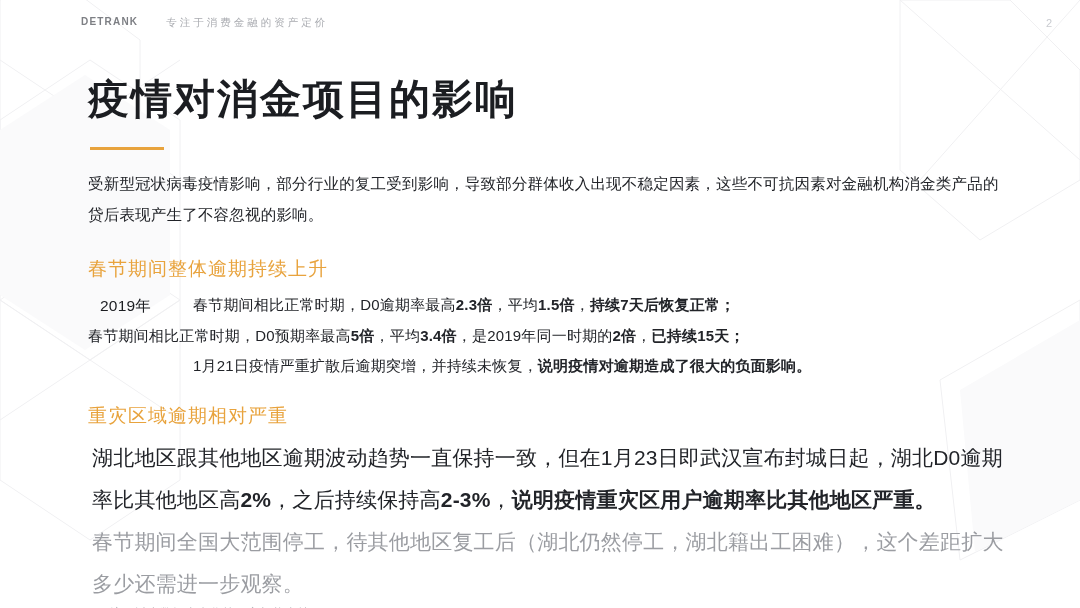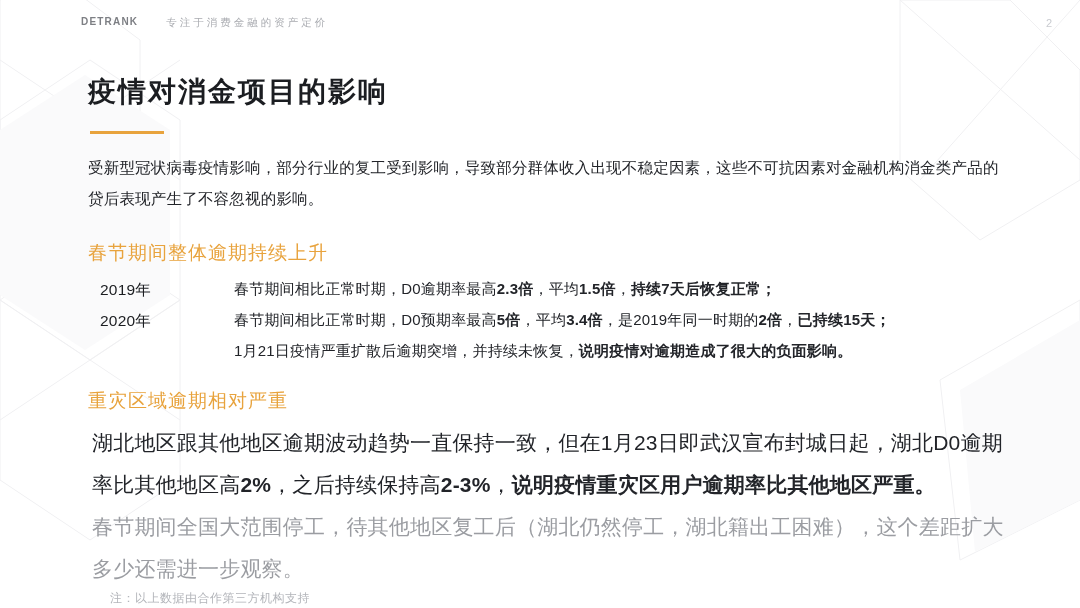--- a/index.html
+++ b/index.html
@@ -57,21 +57,21 @@
   
   .content {
     position: absolute;
     left: 88px;
     top: 74px;
     width: 920px;
     z-index: 2;
   }
 
   .page-title {
-    font-size: 28px;
+    font-size: 41px;
     font-weight: 700;
     color: #1b1d21;
     letter-spacing: 2px;
     line-height: 1.25;
     margin: 0 0 22px 0;
   }
 
   .rule {
     width: 74px;
     height: 3px;
@@ -94,21 +94,20 @@
     letter-spacing: 1px;
     margin: 0 0 8px 0;
   }
 
   .row {
     display: flex;
     font-size: 15px;
     line-height: 2.0;
     color: #222429;
     letter-spacing: 0.2px;
-    gap: 41px;
   }
   .row .year {
     width: 105px;
     flex: 0 0 105px;
     font-size: 15.5px;
     color: #1b1d21;
     text-align: left;
     padding-left: 12px;
     box-sizing: border-box;
   }
@@ -179,21 +178,20 @@
   <p class="lead">受新型冠状病毒疫情影响，部分行业的复工受到影响，导致部分群体收入出现不稳定因素，这些不可抗因素对金融机构消金类产品的贷后表现产生了不容忽视的影响。</p>
 
   <h2 class="section-heading">春节期间整体逾期持续上升</h2>
 
   <div class="row">
     <span class="year">2019年</span>
     <span class="row-text"><span>春节期间相比正常时期，D0逾期率最高</span><b>2.3倍</b><span>，平均</span><b>1.5倍</b><span>，</span><b>持续7天后恢复正常；</b></span>
   </div>
 
   <div class="row">
-    <span class="year">2020年</span>
     <span class="row-text"><span>春节期间相比正常时期，D0预期率最高</span><b>5倍</b><span>，平均</span><b>3.4倍</b><span>，是2019年同一时期的</span><b>2倍</b><span>，</span><b>已持续15天；</b></span>
   </div>
 
   <div class="row">
     <span class="year"></span>
     <span class="row-text indent"><span>1月21日疫情严重扩散后逾期突增，并持续未恢复，</span><b>说明疫情对逾期造成了很大的负面影响。</b></span>
   </div>
 
   <div class="block-gap"></div>
 

